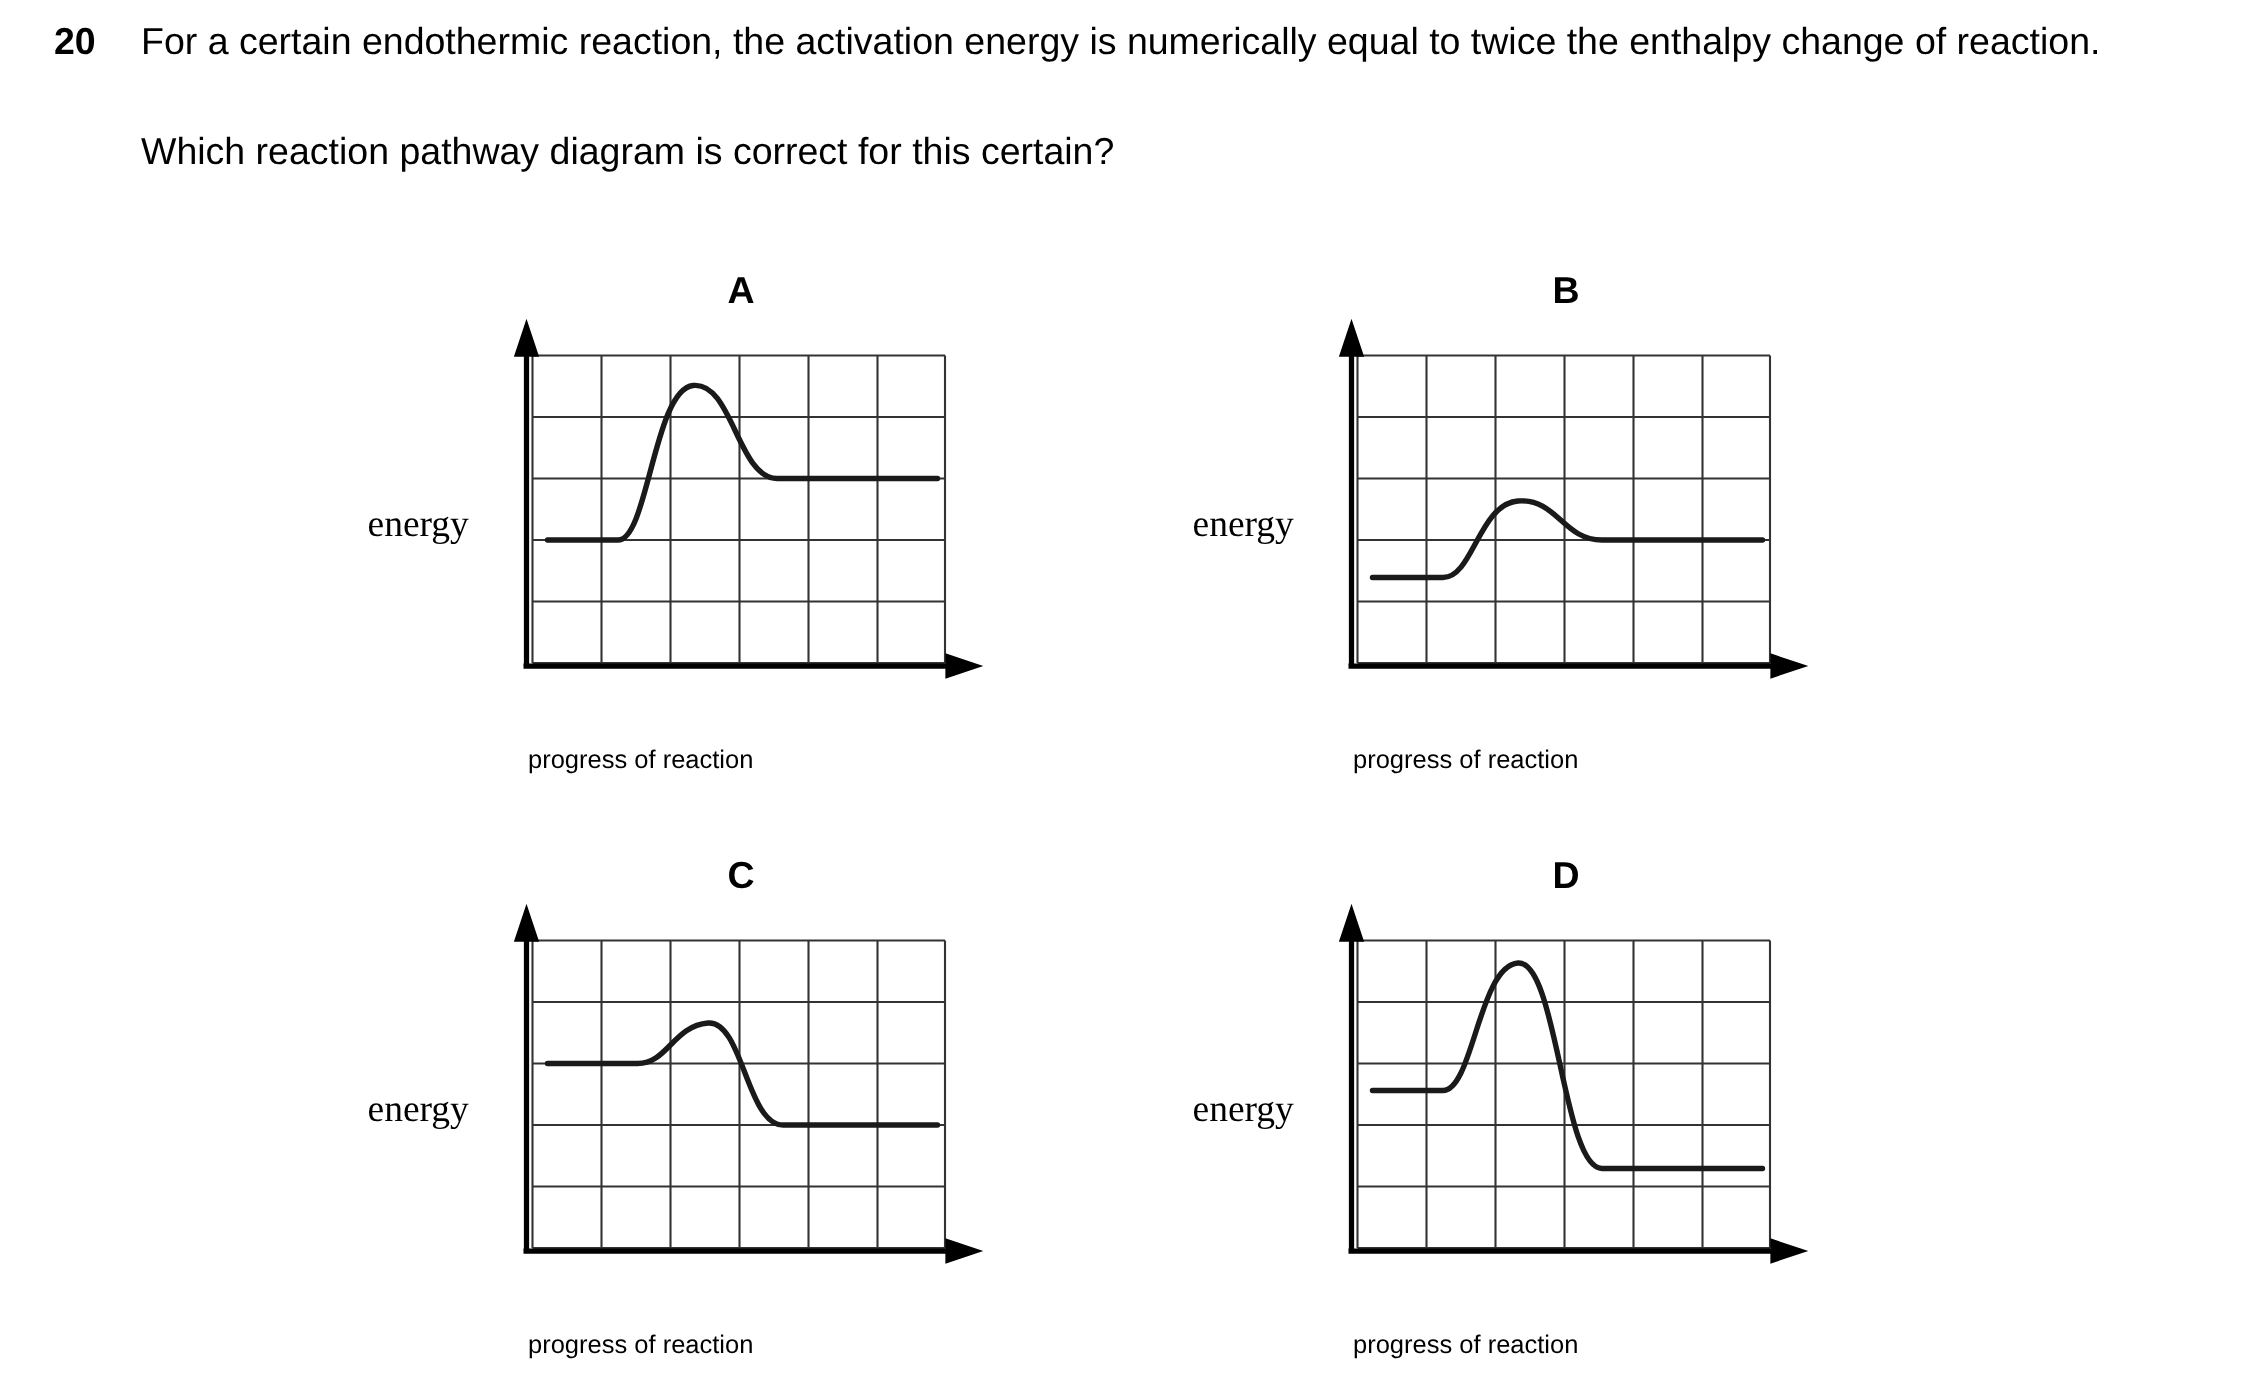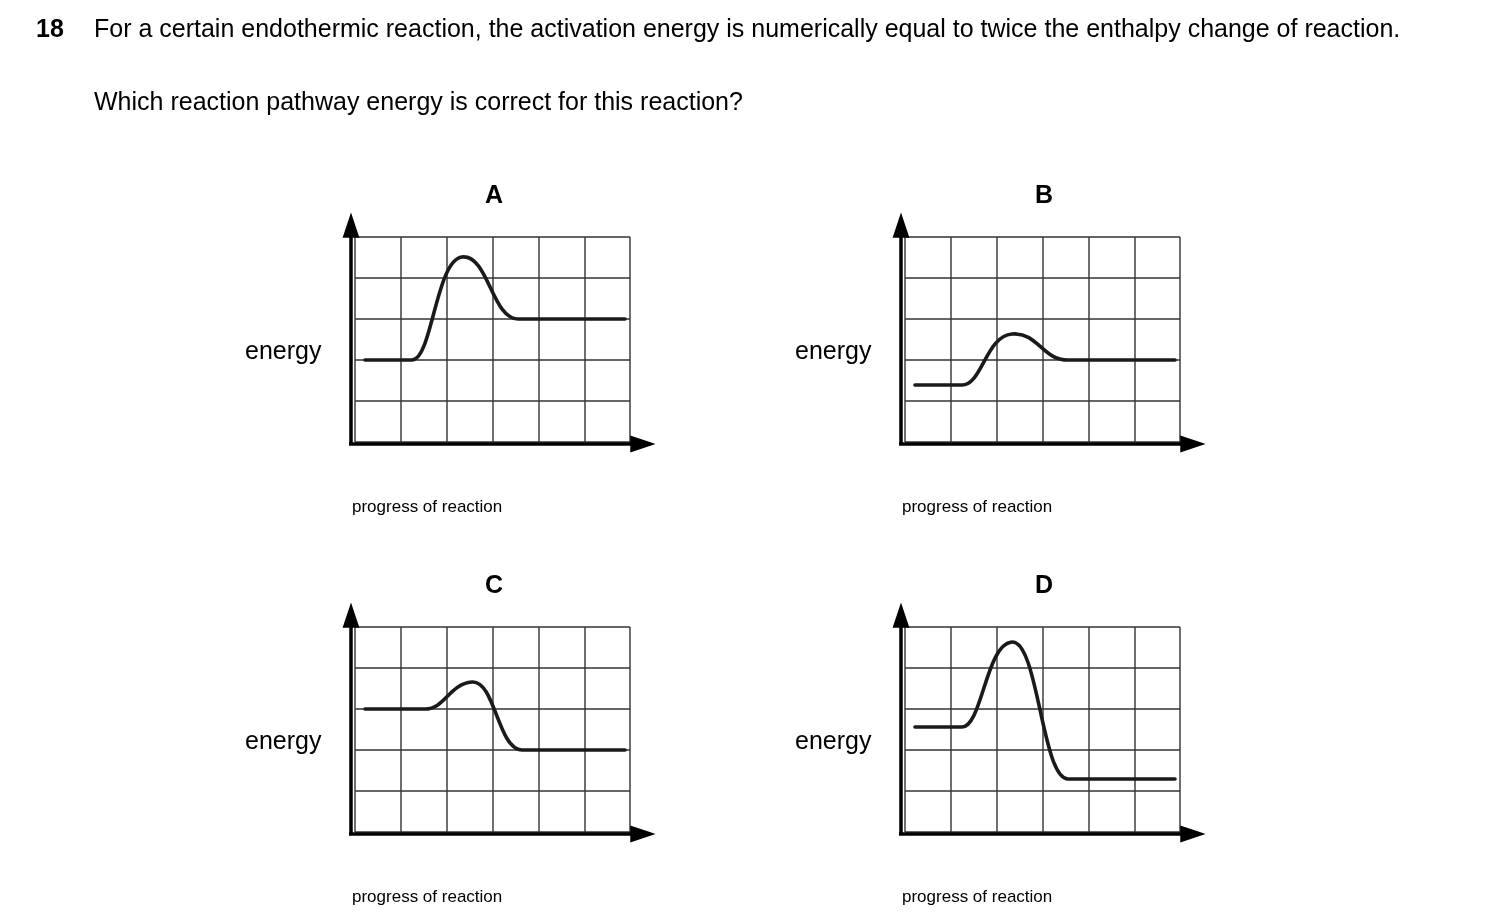--- a/index.html
+++ b/index.html
@@ -78,39 +78,40 @@
     top: 32px;
     left: 0px;
     width: 420px;
     height: 270px;
   }
   .axis-label-y {
     position: absolute;
     left: 5px;
     top: 124px;
     font-size: 25px;
+    font-family: Liberation Serif, serif;
   }
   .axis-label-x {
     position: absolute;
     top: 285px;
     left: 112px;
     font-size: 17px;
     white-space: nowrap;
   }
   svg { display: block; }
 </style>
 </head>
 <body>
 
 <div class="question-block">
   <div class="q-row">
-    <div class="q-number">18</div>
+    <div class="q-number">20</div>
     <div class="q-text">For a certain endothermic reaction, the activation energy is numerically equal to twice the enthalpy change of reaction.</div>
   </div>
-  <div class="q-sub">Which reaction pathway energy is correct for this reaction?</div>
+  <div class="q-sub">Which reaction pathway diagram is correct for this certain?</div>
 </div>
 
 <div class="diagrams">
 
   <div class="diagram-row">
 
     <div class="diagram-cell col-a">
       <div class="opt-label">A</div>
       <div class="plot-wrap">
         <div class="axis-label-y">energy</div>

